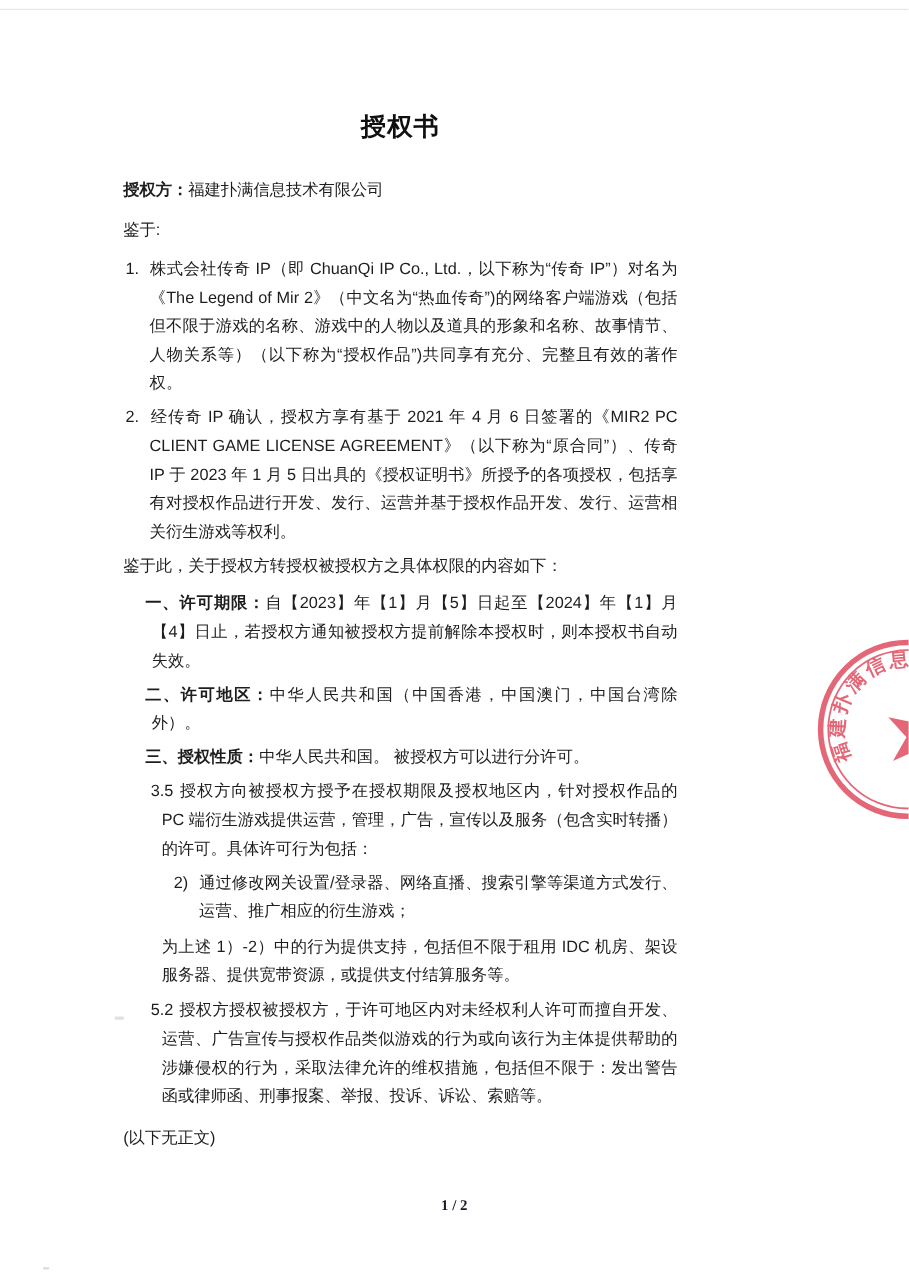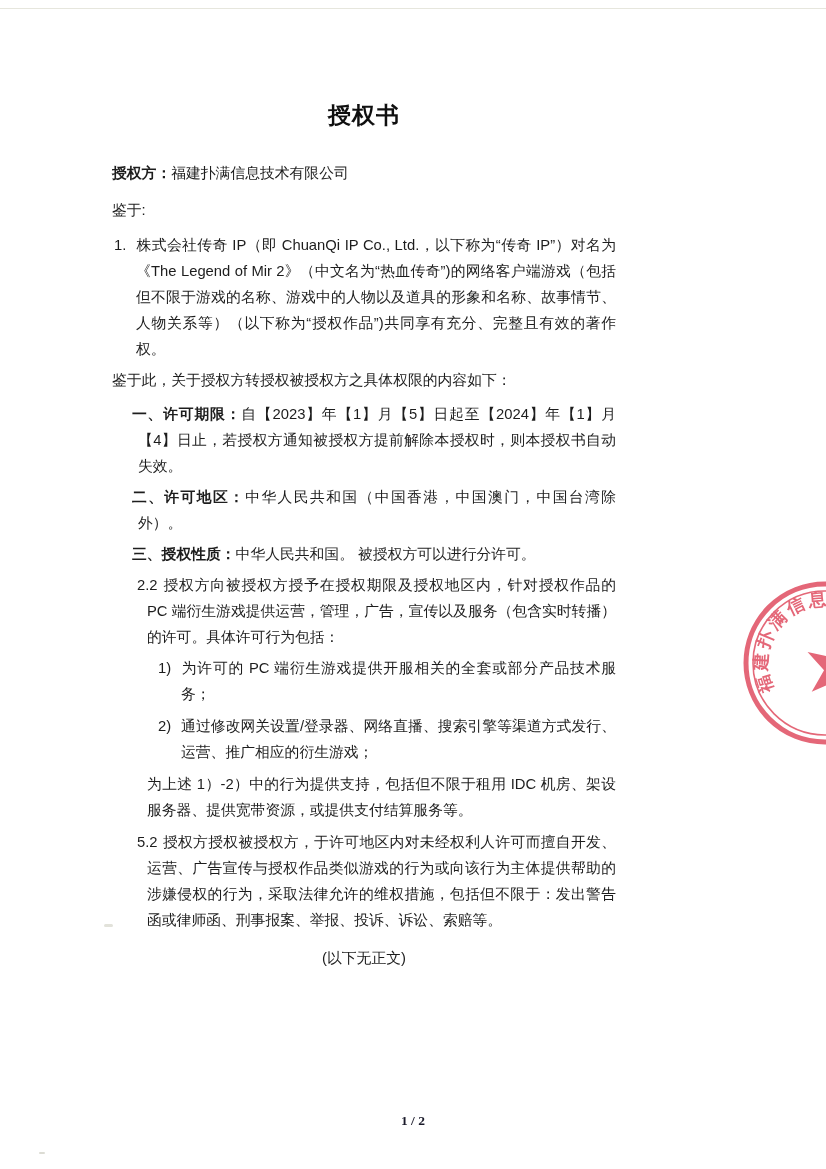--- a/index.html
+++ b/index.html
@@ -35,23 +35,23 @@
   .wintro{margin:0 0 9px 0;}
   .witem{margin:0 0 5px 24px;text-indent:-22px;}
   .witem .num{display:inline-block;width:22px;text-indent:0;}
   .transition{margin:0 0 8px 0;}
   .section{margin:0 0 5px 26px;text-indent:-6px;}
   .clause{margin:0 0 5px 35px;text-indent:-10px;}
   .clause .cnum{margin-right:5px;}
   .subitem{margin:0 0 6px 69px;text-indent:-23px;}
   .subitem .num{display:inline-block;width:23px;text-indent:0;}
   .followup{margin:0 0 6px 35px;}
-  .closing{margin:12px 0 0 0;text-align:center;}
+  .closing{margin:12px 0 0 0;text-align:left;}
   .pagenum{
-    position:absolute;top:1113px;left:0;width:826px;
+    position:absolute;top:1088px;left:0;width:826px;
     text-align:center;
     font-family:"Liberation Serif","DejaVu Serif",serif;
     font-weight:700;font-size:13.5px;color:#1a1a2a;
   }
   .seal{
     position:absolute;left:741px;top:579px;
     width:168px;height:168px;
     opacity:.86;
     pointer-events:none;
   }
@@ -67,34 +67,34 @@
 
   <h1 class="title">授权书</h1>
 
   <p class="party"><span class="b">授权方：</span><span>福建扑满信息技术有限公司</span></p>
 
 
   <p class="party wintro">鉴于:</p>
 
   <p class="witem"><span class="num">1.</span><span>株式会社传奇 IP（即 ChuanQi IP Co., Ltd.，以下称为“传奇 IP”）对名为《The Legend of Mir 2》（中文名为“热血传奇”)的网络客户端游戏（包括但不限于游戏的名称、游戏中的人物以及道具的形象和名称、故事情节、人物关系等）（以下称为“授权作品”)共同享有充分、完整且有效的著作权。</span></p>
 
+  <p class="witem"><span class="num">2.</span><span>经传奇 IP 确认，授权方享有基于 2021 年 4 月 6 日签署的《MIR2 PC CLIENT GAME LICENSE AGREEMENT》（以下称为“原合同”）、传奇 IP 于 2023 年 1 月 5 日出具的《授权证明书》所授予的各项授权，包括享有对授权作品进行开发、发行、运营并基于授权作品开发、发行、运营相关衍生游戏等权利。</span></p>
 
   <p class="transition">鉴于此，关于授权方转授权被授权方之具体权限的内容如下：</p>
 
   <p class="section"><span class="b">一、许可期限：</span><span>自【2023】年【1】月【5】日起至【2024】年【1】月【4】日止，若授权方通知被授权方提前解除本授权时，则本授权书自动失效。</span></p>
 
   <p class="section"><span class="b">二、许可地区：</span><span>中华人民共和国（中国香港，中国澳门，中国台湾除外）。</span></p>
 
   <p class="section"><span class="b">三、授权性质：</span><span>中华人民共和国。 被授权方可以进行分许可。</span></p>
 
 
 
-  <p class="clause"><span class="cnum">2.2</span><span>授权方向被授权方授予在授权期限及授权地区内，针对授权作品的 PC 端衍生游戏提供运营，管理，广告，宣传以及服务（包含实时转播）的许可。具体许可行为包括：</span></p>
+  <p class="clause"><span class="cnum">3.5</span><span>授权方向被授权方授予在授权期限及授权地区内，针对授权作品的 PC 端衍生游戏提供运营，管理，广告，宣传以及服务（包含实时转播）的许可。具体许可行为包括：</span></p>
 
-  <p class="subitem"><span class="num">1)</span><span>为许可的 PC 端衍生游戏提供开服相关的全套或部分产品技术服务；</span></p>
 
   <p class="subitem"><span class="num">2)</span><span>通过修改网关设置/登录器、网络直播、搜索引擎等渠道方式发行、运营、推广相应的衍生游戏；</span></p>
 
   <p class="followup">为上述 1）-2）中的行为提供支持，包括但不限于租用 IDC 机房、架设服务器、提供宽带资源，或提供支付结算服务等。</p>
 
   <p class="clause"><span class="cnum">5.2</span><span>授权方授权被授权方，于许可地区内对未经权利人许可而擅自开发、运营、广告宣传与授权作品类似游戏的行为或向该行为主体提供帮助的涉嫌侵权的行为，采取法律允许的维权措施，包括但不限于：发出警告函或律师函、刑事报案、举报、投诉、诉讼、索赔等。</span></p>
 
   <p class="closing">(以下无正文)</p>
 
 </div>

